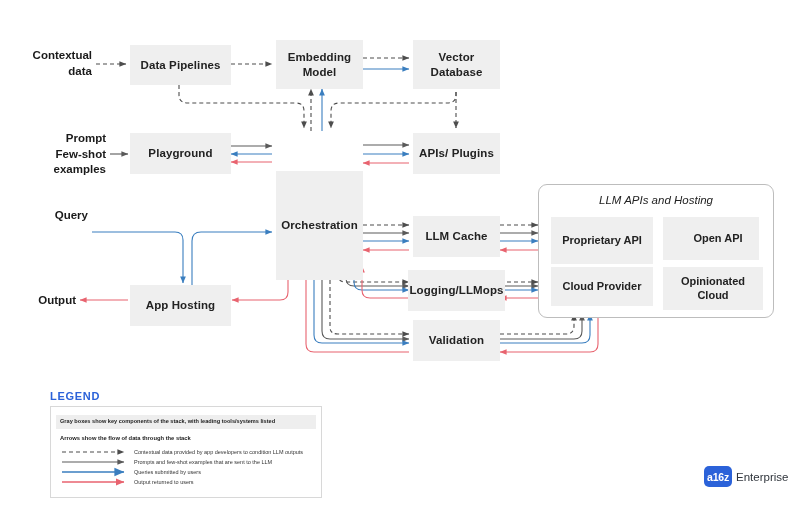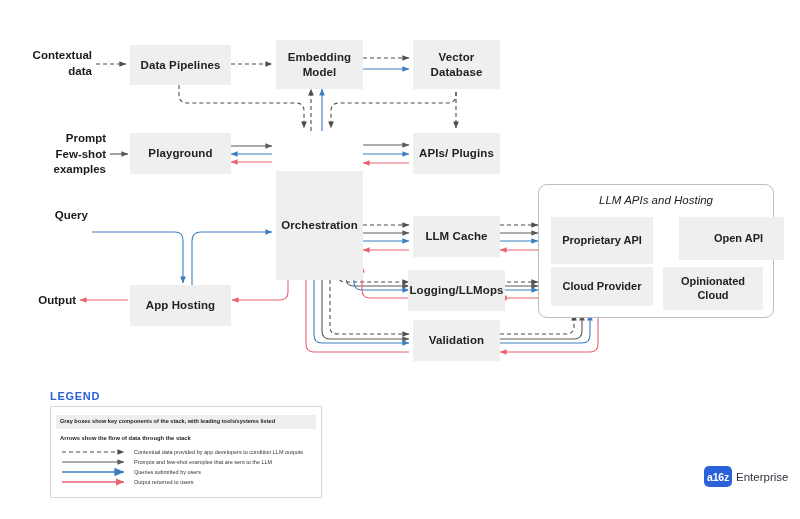--- a/index.html
+++ b/index.html
@@ -204,21 +204,21 @@
   <div class="box" style="left:130px;top:285px;width:101px;height:41px;">
     <span>App Hosting</span>
   </div>
 
   <div class="panel" style="left:538px;top:184px;width:236px;height:134px;">
     <div class="panel-title">LLM APIs and Hosting</div>
 
     <div class="subbox" style="left:12px;top:32px;width:102px;height:47px;text-align:right;">
       <span>Proprietary API</span>
     </div>
-    <div class="subbox" style="left:140px;top:32px;width:105px;height:43px;padding-left:14px;">
+    <div class="subbox" style="left:124px;top:32px;width:96px;height:43px;padding-left:14px;">
       <span>Open API</span>
     </div>
     <div class="subbox" style="left:12px;top:82px;width:102px;height:39px;">
       <span>Cloud Provider</span>
     </div>
     <div class="subbox" style="left:124px;top:82px;width:100px;height:43px;">
       <span>Opinionated<br>Cloud</span>
     </div>
   </div>
 

